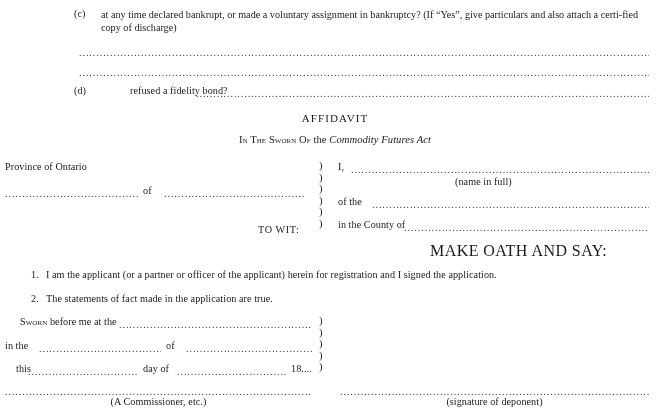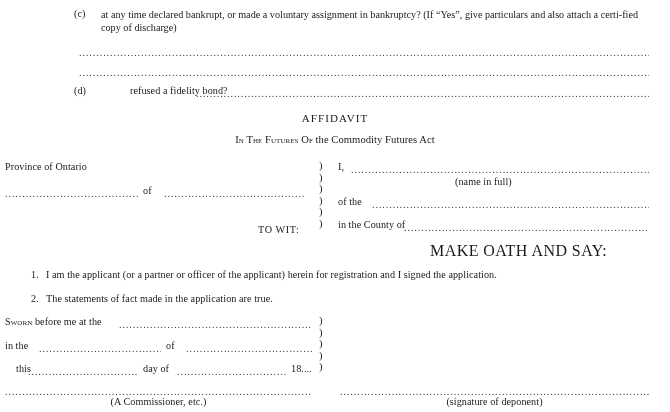--- a/index.html
+++ b/index.html
@@ -36,20 +36,21 @@
     position: absolute;
     font-size: 10.2px;
     line-height: 13.2px;
     text-align: left;
   }
 
   .smallcaps {
     font-variant: small-caps;
   }
   .ital {
+    font-style: italic;
   }
 
   
   .dots {
     position: absolute;
     overflow: hidden;
     white-space: nowrap;
     font-size: 10.2px;
     line-height: 10px;
     letter-spacing: 0.9px;
@@ -80,21 +81,21 @@
   <div class="dots" style="left:79px; top:68px; width:570px;">.................................................................................................................................................................................................</div>
 
   <div class="t" style="left:74px; top:85px;">(d)</div>
 
   <div class="t" style="left:101px; top:85px;margin-left:29px;">refused a fidelity bond?</div>
 
   <div class="dots" style="left:196px; top:89px; width:453px;">.................................................................................................................................................................................................</div>
 
   <div class="t center" style="left:0; top:112px; width:670px; font-size:11px; letter-spacing:1.1px;">AFFIDAVIT</div>
 
-  <div class="t center" style="left:0; top:134px; width:670px; font-size:10.6px;"><span class="smallcaps">In The Futures Of</span><span> the </span><span class="ital">Commodity Futures Act</span></div>
+  <div class="t center" style="left:0; top:134px; width:670px; font-size:10.6px;"><span class="smallcaps">In The Sworn Of</span><span> the </span><span class="ital">Commodity Futures Act</span></div>
 
   <div class="t" style="left:5px; top:161px;">Province of Ontario</div>
 
   <div class="dots" style="left:5px; top:189px; width:133px;">.................................................................................................................................................................................................</div>
 
   <div class="t" style="left:143px; top:185px;">of</div>
 
   <div class="dots" style="left:164px; top:189px; width:140px;">.................................................................................................................................................................................................</div>
 
   <div class="t" style="left:258px; top:206px; letter-spacing:0.6px;margin-top:18px;">TO WIT:</div>
@@ -123,21 +124,21 @@
   <div class="dots" style="left:404px; top:223px; width:245px;">.................................................................................................................................................................................................</div>
 
   <div class="t" style="left:430px; top:245px; font-size:16px; letter-spacing:0.45px;">MAKE OATH AND SAY:</div>
 
   <div class="t" style="left:31px; top:269px;">1.</div>
   <div class="t" style="left:46px; top:269px;">I am the applicant (or a partner or officer of the applicant) herein for registration and I signed the application.</div>
 
   <div class="t" style="left:31px; top:293px;">2.</div>
   <div class="t" style="left:46px; top:293px;">The statements of fact made in the application are true.</div>
 
-  <div class="t" style="left:5px; top:316px;"><span class="smallcaps">Sworn</span>&nbsp;<span>before me at the</span></div>
+  <div class="t" style="left:20px; top:316px;"><span class="smallcaps">Sworn</span>&nbsp;<span>before me at the</span></div>
 
   <div class="dots" style="left:119px; top:320px; width:193px;">.................................................................................................................................................................................................</div>
 
   <div class="t" style="left:5px; top:340px;">in the</div>
 
   <div class="dots" style="left:39px; top:344px; width:122px;">.................................................................................................................................................................................................</div>
 
   <div class="t" style="left:166px; top:340px;">of</div>
 
   <div class="dots" style="left:186px; top:344px; width:126px;">.................................................................................................................................................................................................</div>

